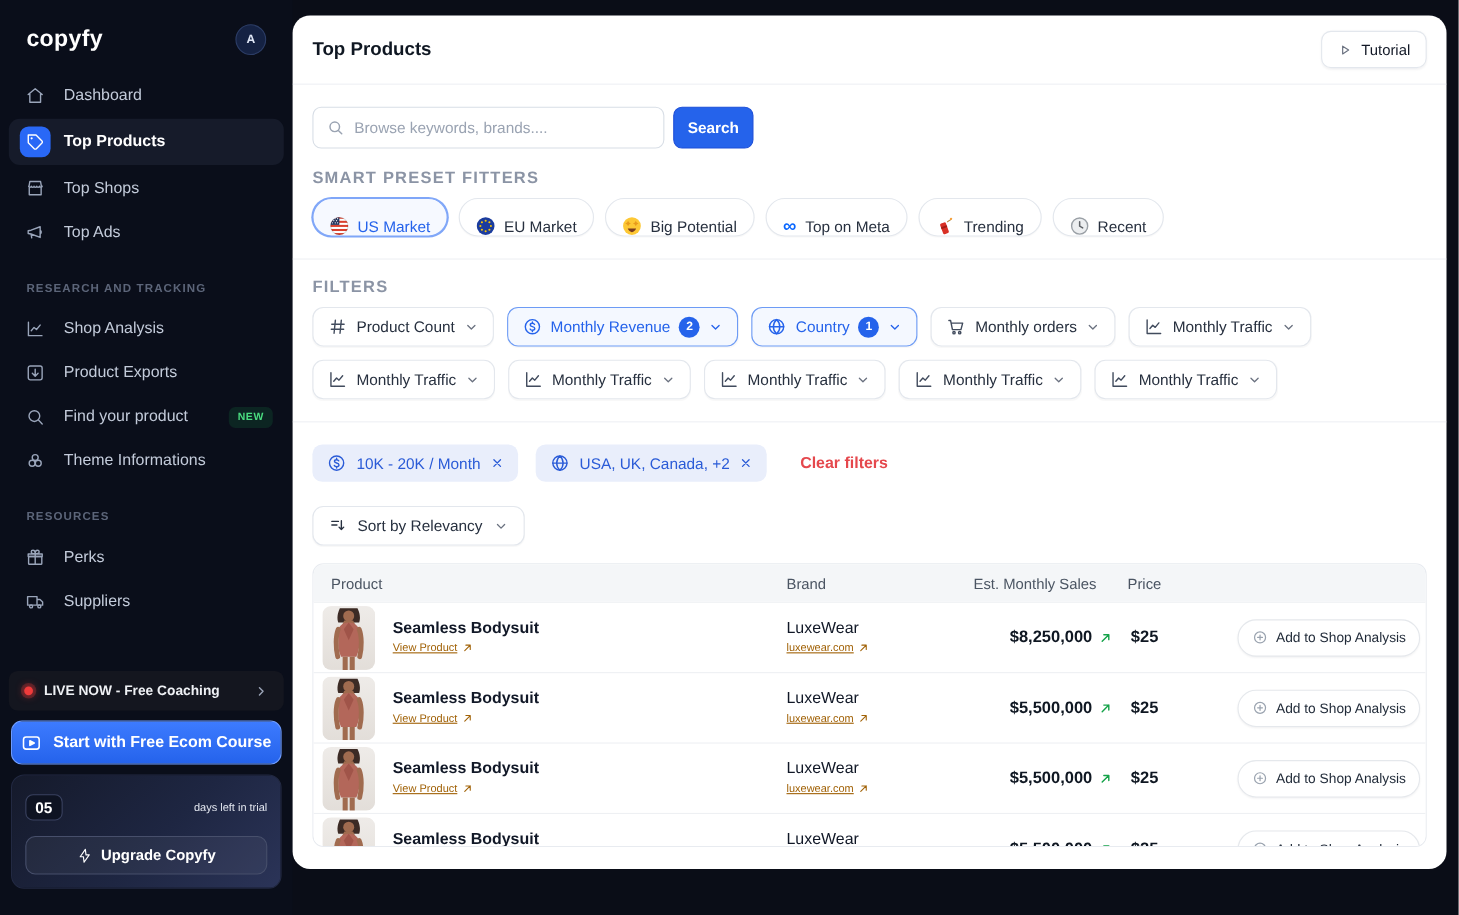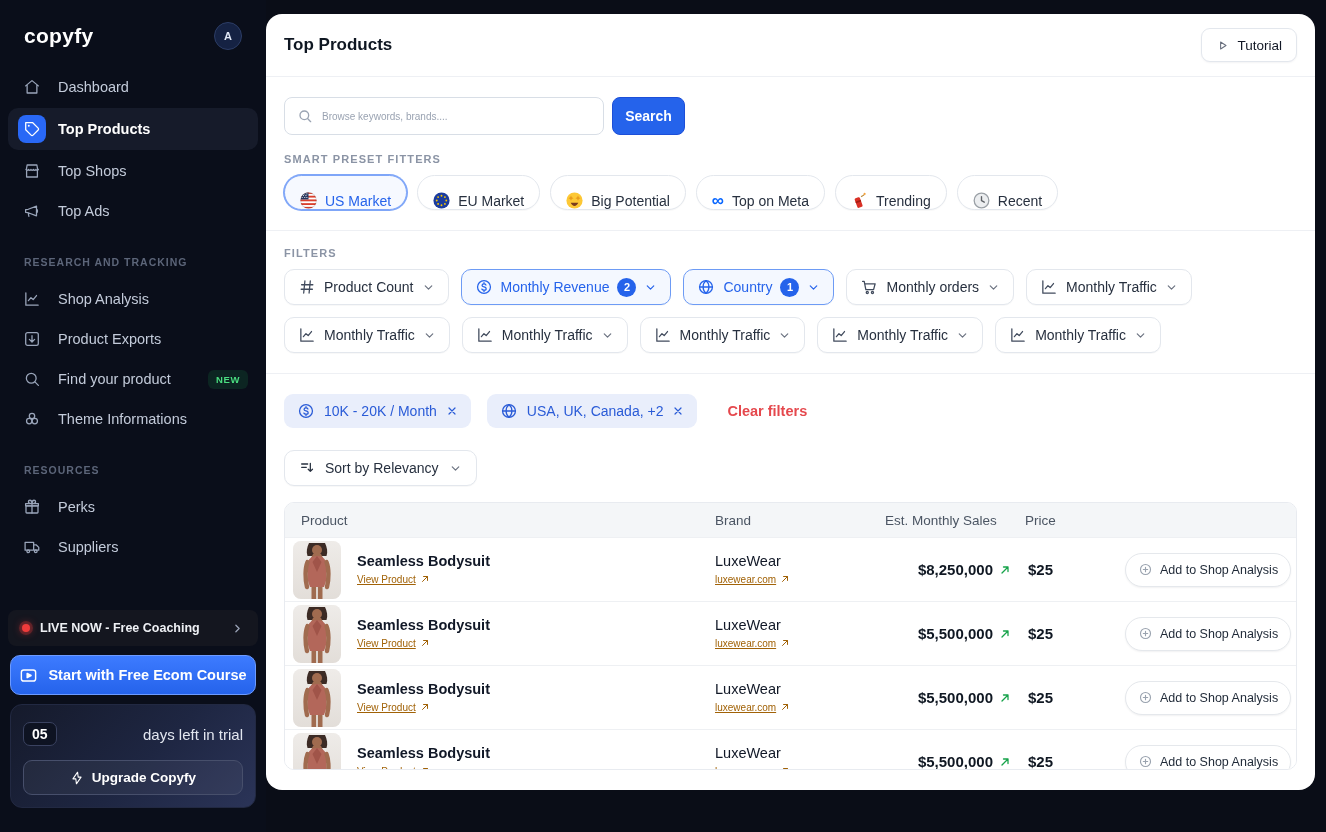--- a/index.html
+++ b/index.html
@@ -19,37 +19,37 @@
   .sec-title { padding:24px 16px 10px; font-size:10.5px; font-weight:700; letter-spacing:1px; color:#5c6579; }
   .badge-new { margin-left:auto; font-size:9.5px; font-weight:700; letter-spacing:.6px; color:#4ade80; background:rgba(34,197,94,.13); border-radius:6px; padding:4px 8px; }
   .sb-bottom { margin-top:auto; padding-bottom:24px; }
   .live-bar { display:flex; align-items:center; gap:10px; background:#14161f; border-radius:8px; padding:11px 14px; color:#eef0f4; font-size:12.5px; font-weight:600; cursor:pointer; }
   .live-dot { width:8px; height:8px; border-radius:50%; background:#ef3b3b; box-shadow:0 0 0 3px rgba(239,59,59,.25), 0 0 8px rgba(239,59,59,.8); flex:none; }
   .live-chev { margin-left:auto; color:#9aa3b6; }
   .course-btn { margin:9px 2px 0; width:calc(100% - 4px); height:40px; border-radius:10px; background:linear-gradient(180deg,#3d7bff,#2563eb); border:1.5px solid #6d9bff; color:#fff; font-size:14.5px; font-weight:700; display:flex; align-items:center; justify-content:center; gap:10px; cursor:pointer; font-family:inherit; }
   .trial-card { margin:9px 2px 0; border-radius:12px; padding:13px 12px 12px; background:linear-gradient(135deg,#151a2b 0%,#1e2642 55%,#2b3458 100%); border:1px solid #222942; }
   .trial-row { display:flex; align-items:center; justify-content:space-between; gap:9px; margin:4px 0 14px; }
   .days-box { background:#0e1322; border:1px solid #3a4260; border-radius:7px; padding:3px 8px; font-size:14px; font-weight:700; color:#fff; }
-  .trial-label { font-size:15px; color:#e2e6ef; }
+  .trial-label { font-size:10px; color:#e2e6ef; }
   .upgrade-btn { width:100%; height:35px; border-radius:9px; background:rgba(255,255,255,.05); border:1px solid #474f6b; color:#fff; font-size:13.5px; font-weight:700; display:flex; align-items:center; justify-content:center; gap:8px; cursor:pointer; font-family:inherit; }
 
   
   .main { flex:1; padding:14px 11px 42px 0; min-width:0; }
   .card { height:100%; background:#fff; border-radius:16px; display:flex; flex-direction:column; overflow:hidden; }
   .card-header { display:flex; justify-content:space-between; align-items:center; padding:14px 18px; border-bottom:1px solid #eef0f4; flex:none; }
   .page-title { font-size:17px; font-weight:700; color:#0f1722; }
   .tutorial-btn { height:34px; padding:0 14px; border-radius:9px; border:1px solid #e3e7ed; background:#fff; display:flex; align-items:center; gap:8px; font-size:13.5px; color:#121826; cursor:pointer; font-family:inherit; box-shadow:0 1px 2px rgba(16,24,40,.05); }
 
   .search-row { display:flex; gap:8px; padding:20px 18px 18px; }
   .search-box { width:320px; height:38px; border:1px solid #d8dee6; border-radius:8px; display:flex; align-items:center; gap:9px; padding:0 12px; color:#9aa3b2; }
-  .search-box input { border:none; outline:none; flex:1; font-size:10px; font-family:inherit; color:#3b82f6; background:transparent; }
+  .search-box input { border:none; outline:none; flex:1; font-size:14px; font-family:inherit; color:#3b82f6; background:transparent; }
   .search-box input::placeholder { color:#9aa3b2; }
   .search-btn { width:73px; height:38px; border-radius:8px; background:#2563eb; border:1px solid #1d4fd8; color:#fff; font-size:14px; font-weight:600; cursor:pointer; font-family:inherit; }
 
-  .section-label { font-size:11px; font-weight:700; letter-spacing:1.1px; color:#8b94a5; padding:0 18px; margin-bottom:10px; }
+  .section-label { font-size:15px; font-weight:700; letter-spacing:1.1px; color:#8b94a5; padding:0 18px; margin-bottom:10px; }
   .preset-row { display:flex; gap:10px; padding:0 18px 20px; border-bottom:1px solid #eef0f4; }
   .chip { height:35px; padding:0 15px; border-radius:999px; border:1px solid #e3e7ed; background:#fff; display:inline-flex; align-items:flex-end; gap:8px; font-size:14px; color:#27303f; cursor:pointer; box-shadow:0 1px 1px rgba(16,24,40,.03); white-space:nowrap; }
   .chip.active { border-color:#7fa6f8; box-shadow:0 0 0 1px #7fa6f8; color:#2563eb; background:#f6f9ff; }
   .meta-glyph { color:#0866ff; font-weight:700; font-size:17px; line-height:1; }
 
   .filters-block { padding-top:16px; }
   .filter-rows { display:flex; flex-wrap:wrap; gap:12px; padding:0 18px 20px; border-bottom:1px solid #eef0f4; }
   .fchip { height:36px; padding:0 13px; border-radius:10px; border:1px solid #e3e7ed; background:#fff; display:inline-flex; align-items:center; gap:8px; font-size:14px; color:#27303f; cursor:pointer; white-space:nowrap; box-shadow:0 1px 1px rgba(16,24,40,.03); }
   .fchip .fic { color:#414b5d; }
   .fchip .chev { color:#6b7280; }

